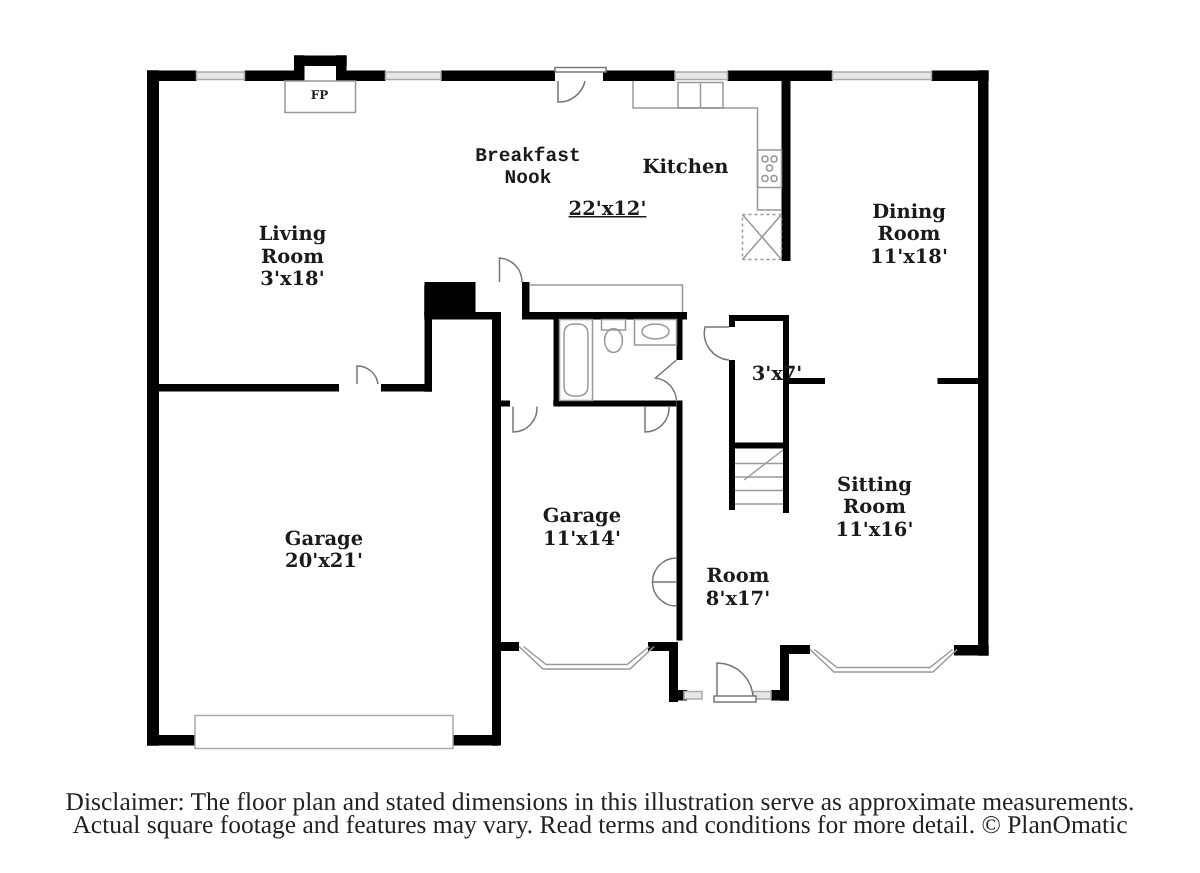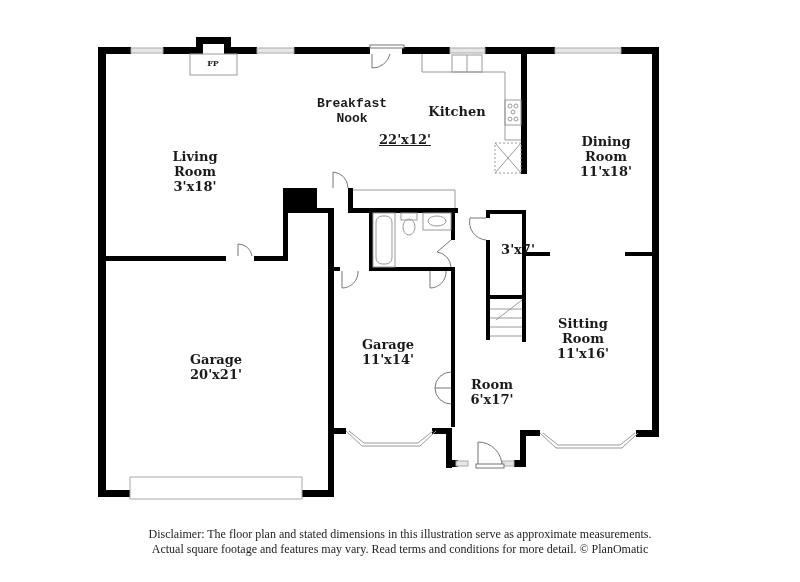--- a/index.html
+++ b/index.html
@@ -1,21 +1,21 @@
 <!DOCTYPE html>
 <html><head>
 <meta charset="utf-8">
 <style>
   html, body { margin:0; padding:0; background:#ffffff; }
   body { width:800px; height:582px; position:relative; overflow:hidden; font-family:"DejaVu Serif", serif; }
   #plan { position:absolute; left:0; top:0; width:800px; height:582px; }
   .room-label { position:absolute; text-align:center; font-family:"DejaVu Serif", serif; font-weight:bold; font-size:13px; line-height:15px; color:#1a1a1a; transform:translateX(-50%); white-space:nowrap; }
   .room-label span { display:block; }
   .fp-label { position:absolute; font-family:"DejaVu Serif", serif; font-weight:bold; font-size:8px; color:#222; transform:translateX(-50%);text-align:center; }
-  .disclaimer { position:absolute; left:0; width:800px; top:527px; text-align:center; font-family:"Liberation Serif", serif; font-size:12px; line-height:15px; color:#222; }
+  .disclaimer { position:absolute; left:0; width:800px; top:527px; text-align:center; font-family:"Liberation Serif", serif; font-size:17px; line-height:15px; color:#222; }
   .disclaimer span { display:block; }
 </style>
 </head>
 <body>
 
 <svg id="plan" viewBox="0 0 800 582" xmlns="http://www.w3.org/2000/svg">
   <g fill="#000">
 
     <rect x="98" y="47" width="33" height="7"></rect>
     <rect x="163" y="47" width="33" height="7"></rect>
@@ -180,21 +180,21 @@
   <span>20'x21'</span>
 </div>
 
 <div class="room-label" style="left:388px; top:337px;">
   <span>Garage</span>
   <span>11'x14'</span>
 </div>
 
 <div class="room-label" style="left:492px; top:377px;">
   <span>Room</span>
-  <span>6'x17'</span>
+  <span>8'x17'</span>
 </div>
 
 <div class="room-label" style="left:583px; top:316px;">
   <span>Sitting</span>
   <span>Room</span>
   <span>11'x16'</span>
 </div>
 
 <div class="disclaimer">
   <span>Disclaimer: The floor plan and stated dimensions in this illustration serve as approximate measurements.</span>

